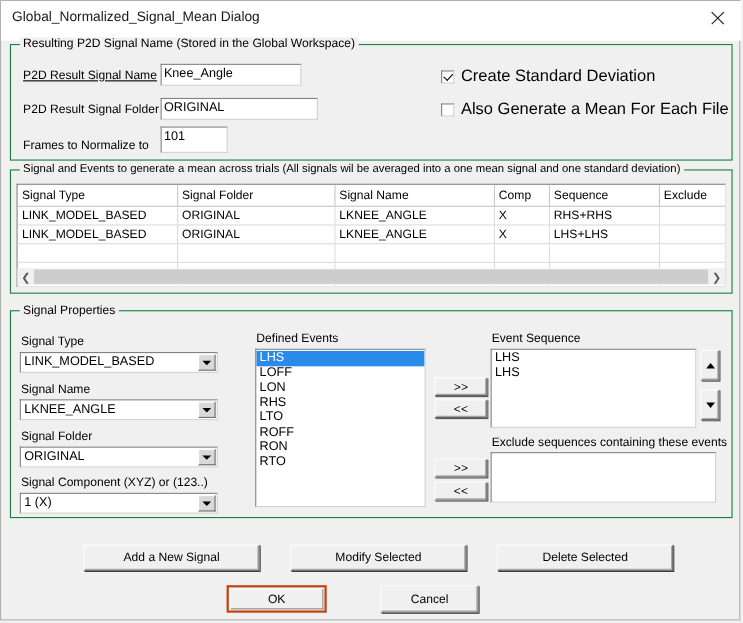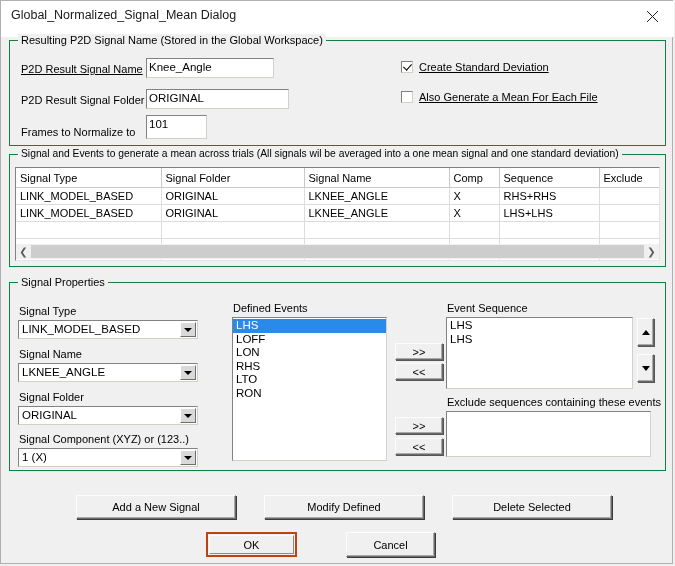--- a/index.html
+++ b/index.html
@@ -104,21 +104,21 @@
   }
   .cbox.checked::after {
     content: "";
     position: absolute;
     left: 3px; top: 0px;
     width: 4px; height: 7px;
     border: solid #000;
     border-width: 0 1.6px 1.6px 0;
     transform: rotate(42deg);
   }
-  .cblabel { font-size: 11px; margin-left: 6px; text-decoration: underline; }
+  .cblabel { font-size: 15px; margin-left: 6px; }
 
   
   #tablebox {
     position: absolute;
     background: #fff;
     border: 1px solid #828282;
     border-right-color: #e3e3e3;
     border-bottom-color: #e3e3e3;
     box-sizing: border-box;
     overflow: hidden;
@@ -437,21 +437,23 @@
     <span class="carrow"></span>
   </div>
 
   <div class="lbl" style="left:232px; top:301px;">Defined Events</div>
   <div class="listbox" style="left:231px; top:316px; width:155px; height:144px;">
     <div class="litem sel">LHS</div>
     <div class="litem">LOFF</div>
     <div class="litem">LON</div>
     <div class="litem">RHS</div>
     <div class="litem">LTO</div>
+    <div class="litem">ROFF</div>
     <div class="litem">RON</div>
+    <div class="litem">RTO</div>
   </div>
 
   <div class="arrowbtn" style="left:394px; top:342px;">&gt;&gt;</div>
   <div class="arrowbtn" style="left:394px; top:362px;">&lt;&lt;</div>
 
   <div class="arrowbtn" style="left:394px; top:416px;">&gt;&gt;</div>
   <div class="arrowbtn" style="left:394px; top:437px;">&lt;&lt;</div>
 
   <div class="lbl" style="left:446px; top:301px;">Event Sequence</div>
   <div class="listbox" style="left:445px; top:316px; width:187px; height:72px;">
@@ -462,21 +464,21 @@
     <span class="tri-up"></span>
   </div>
   <div class="vsb" style="left:636px; top:353px;">
     <span class="tri-dn"></span>
   </div>
 
   <div class="lbl" style="left:446px; top:395px;">Exclude sequences containing these events</div>
   <div class="listbox" style="left:445px; top:410px; width:205px; height:46px;"></div>
 
   <div class="btn" style="left:75px; top:494px; width:160px; height:24px;">Add a New Signal</div>
-  <div class="btn" style="left:263px; top:494px; width:160px; height:24px;">Modify Defined</div>
+  <div class="btn" style="left:263px; top:494px; width:160px; height:24px;">Modify Selected</div>
   <div class="btn" style="left:451px; top:494px; width:160px; height:24px;">Delete Selected</div>
 
   <div class="btn default" style="left:205px; top:531px; width:91px; height:25px;">
     <span class="innerb"></span>
     <span>OK</span>
   </div>
   <div class="btn" style="left:345px; top:531px; width:89px; height:25px;">Cancel</div>
 
 </div>
 

